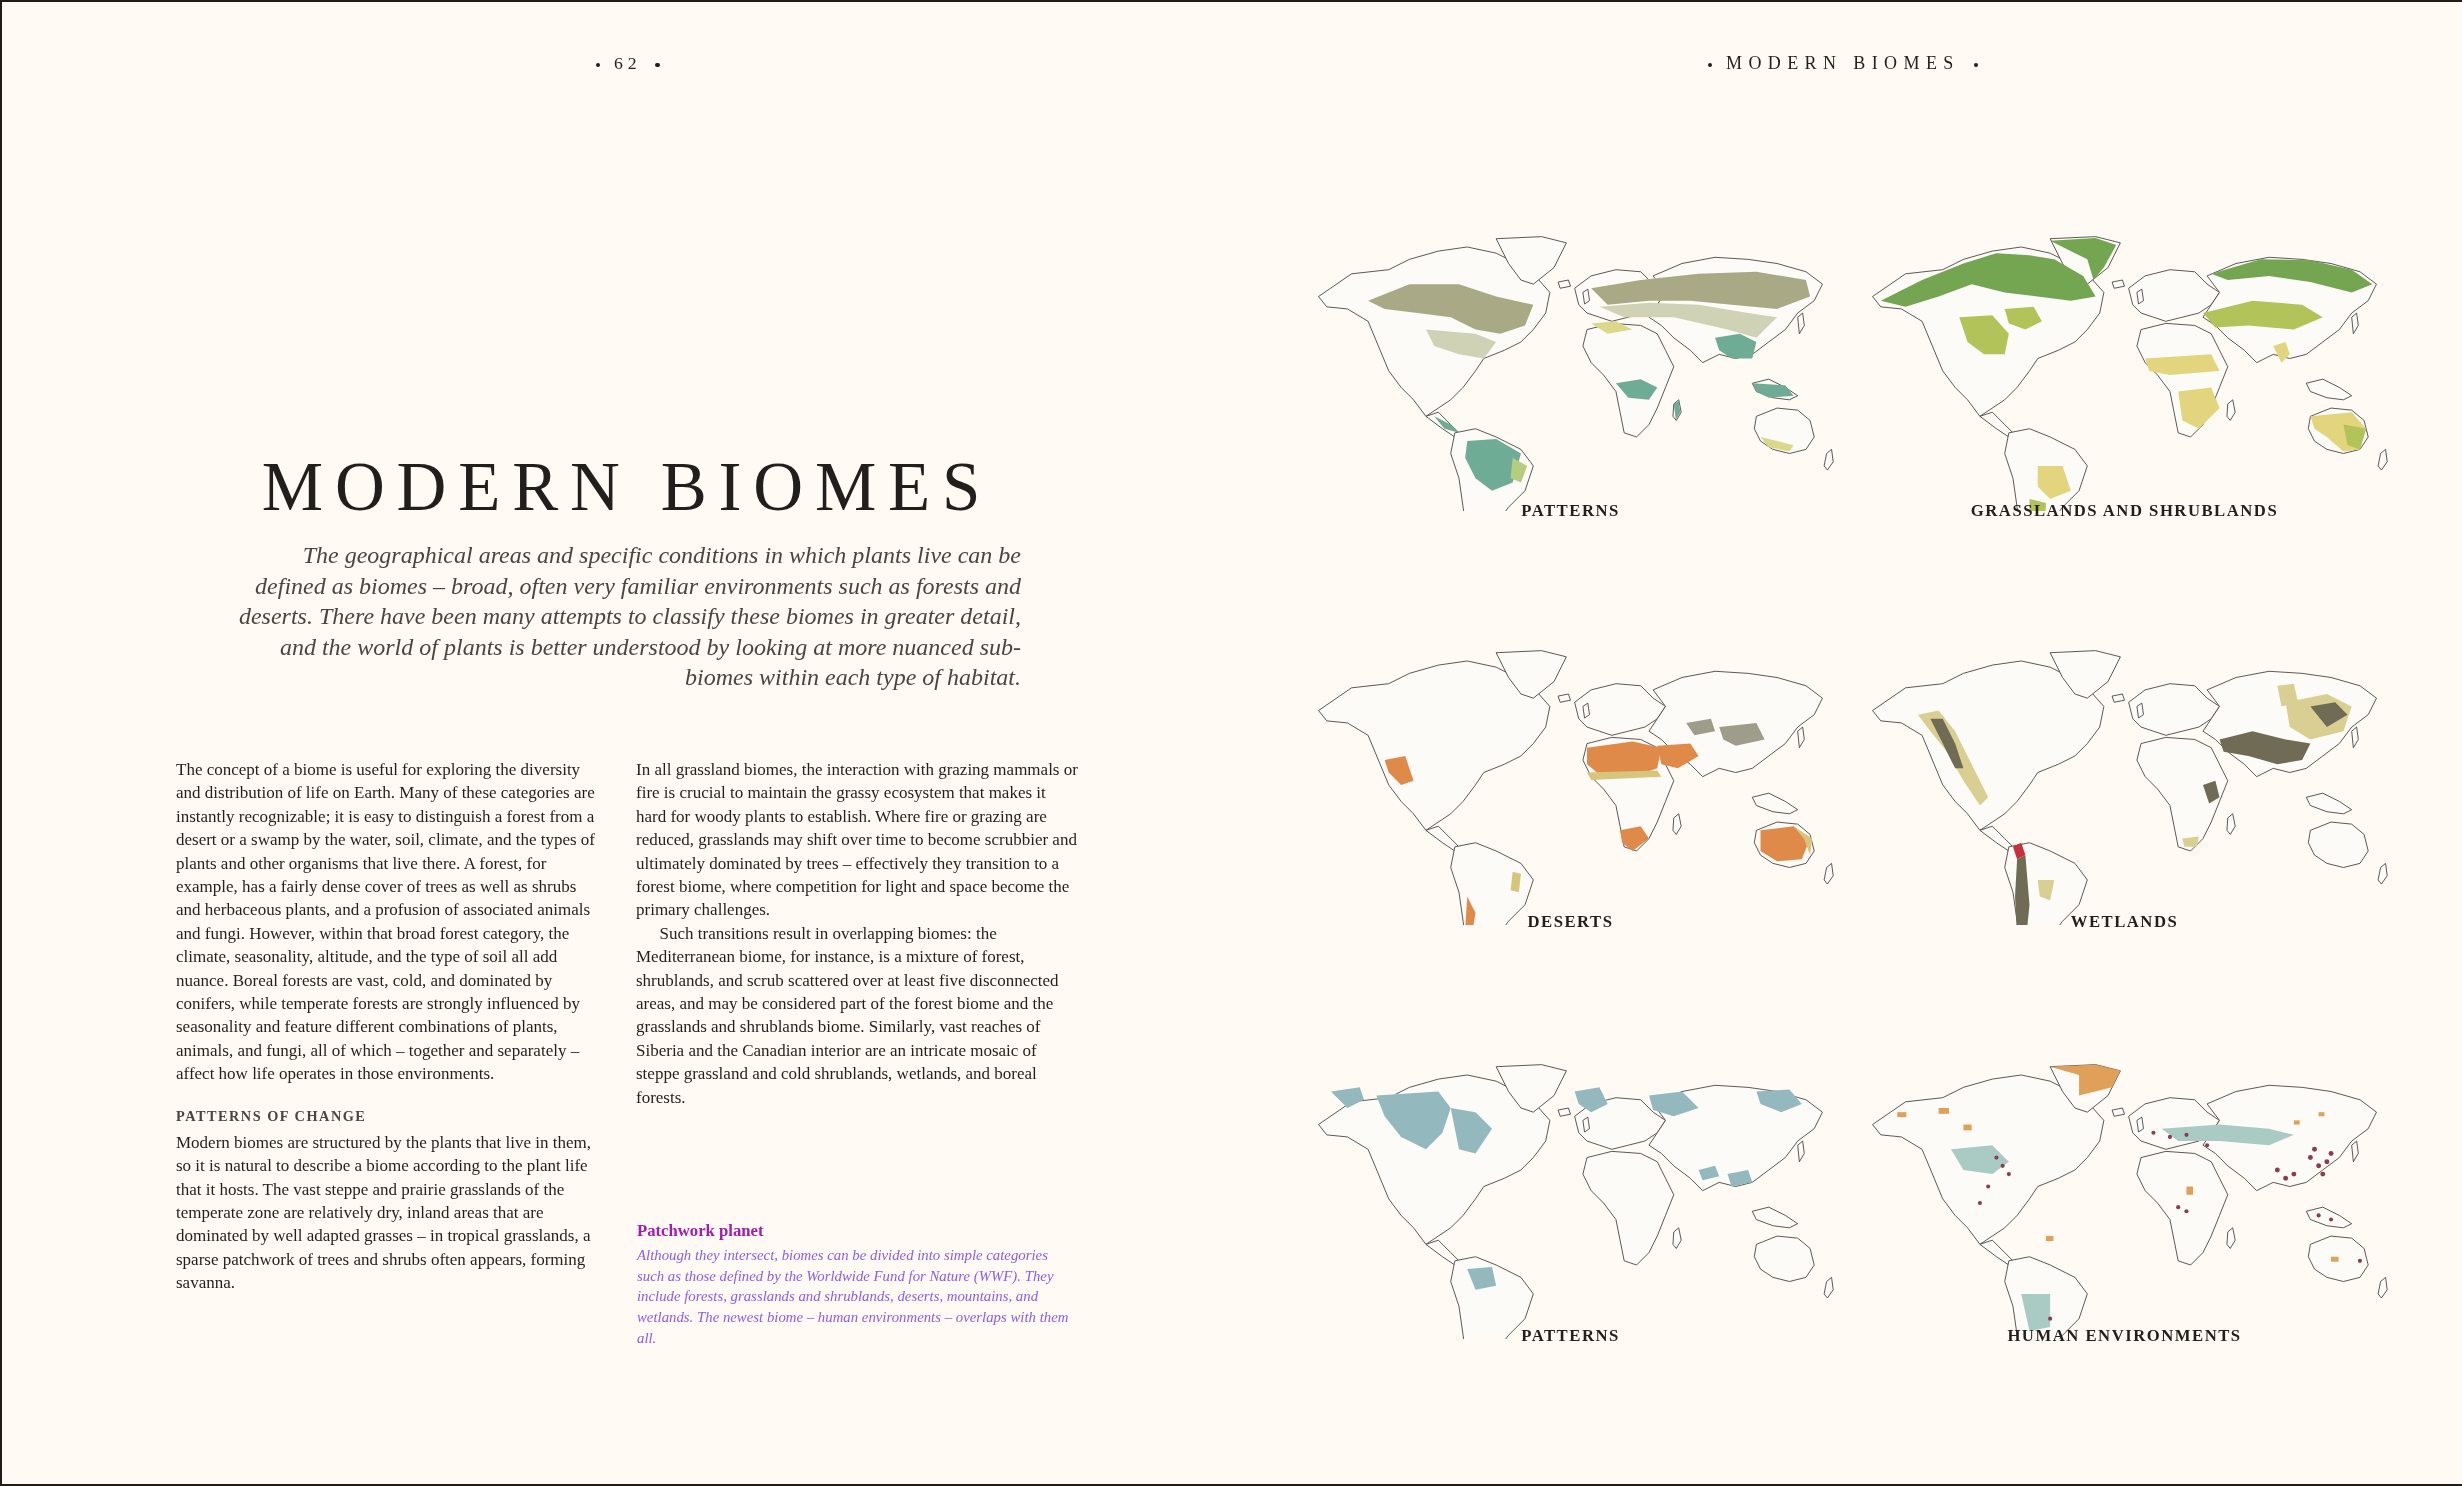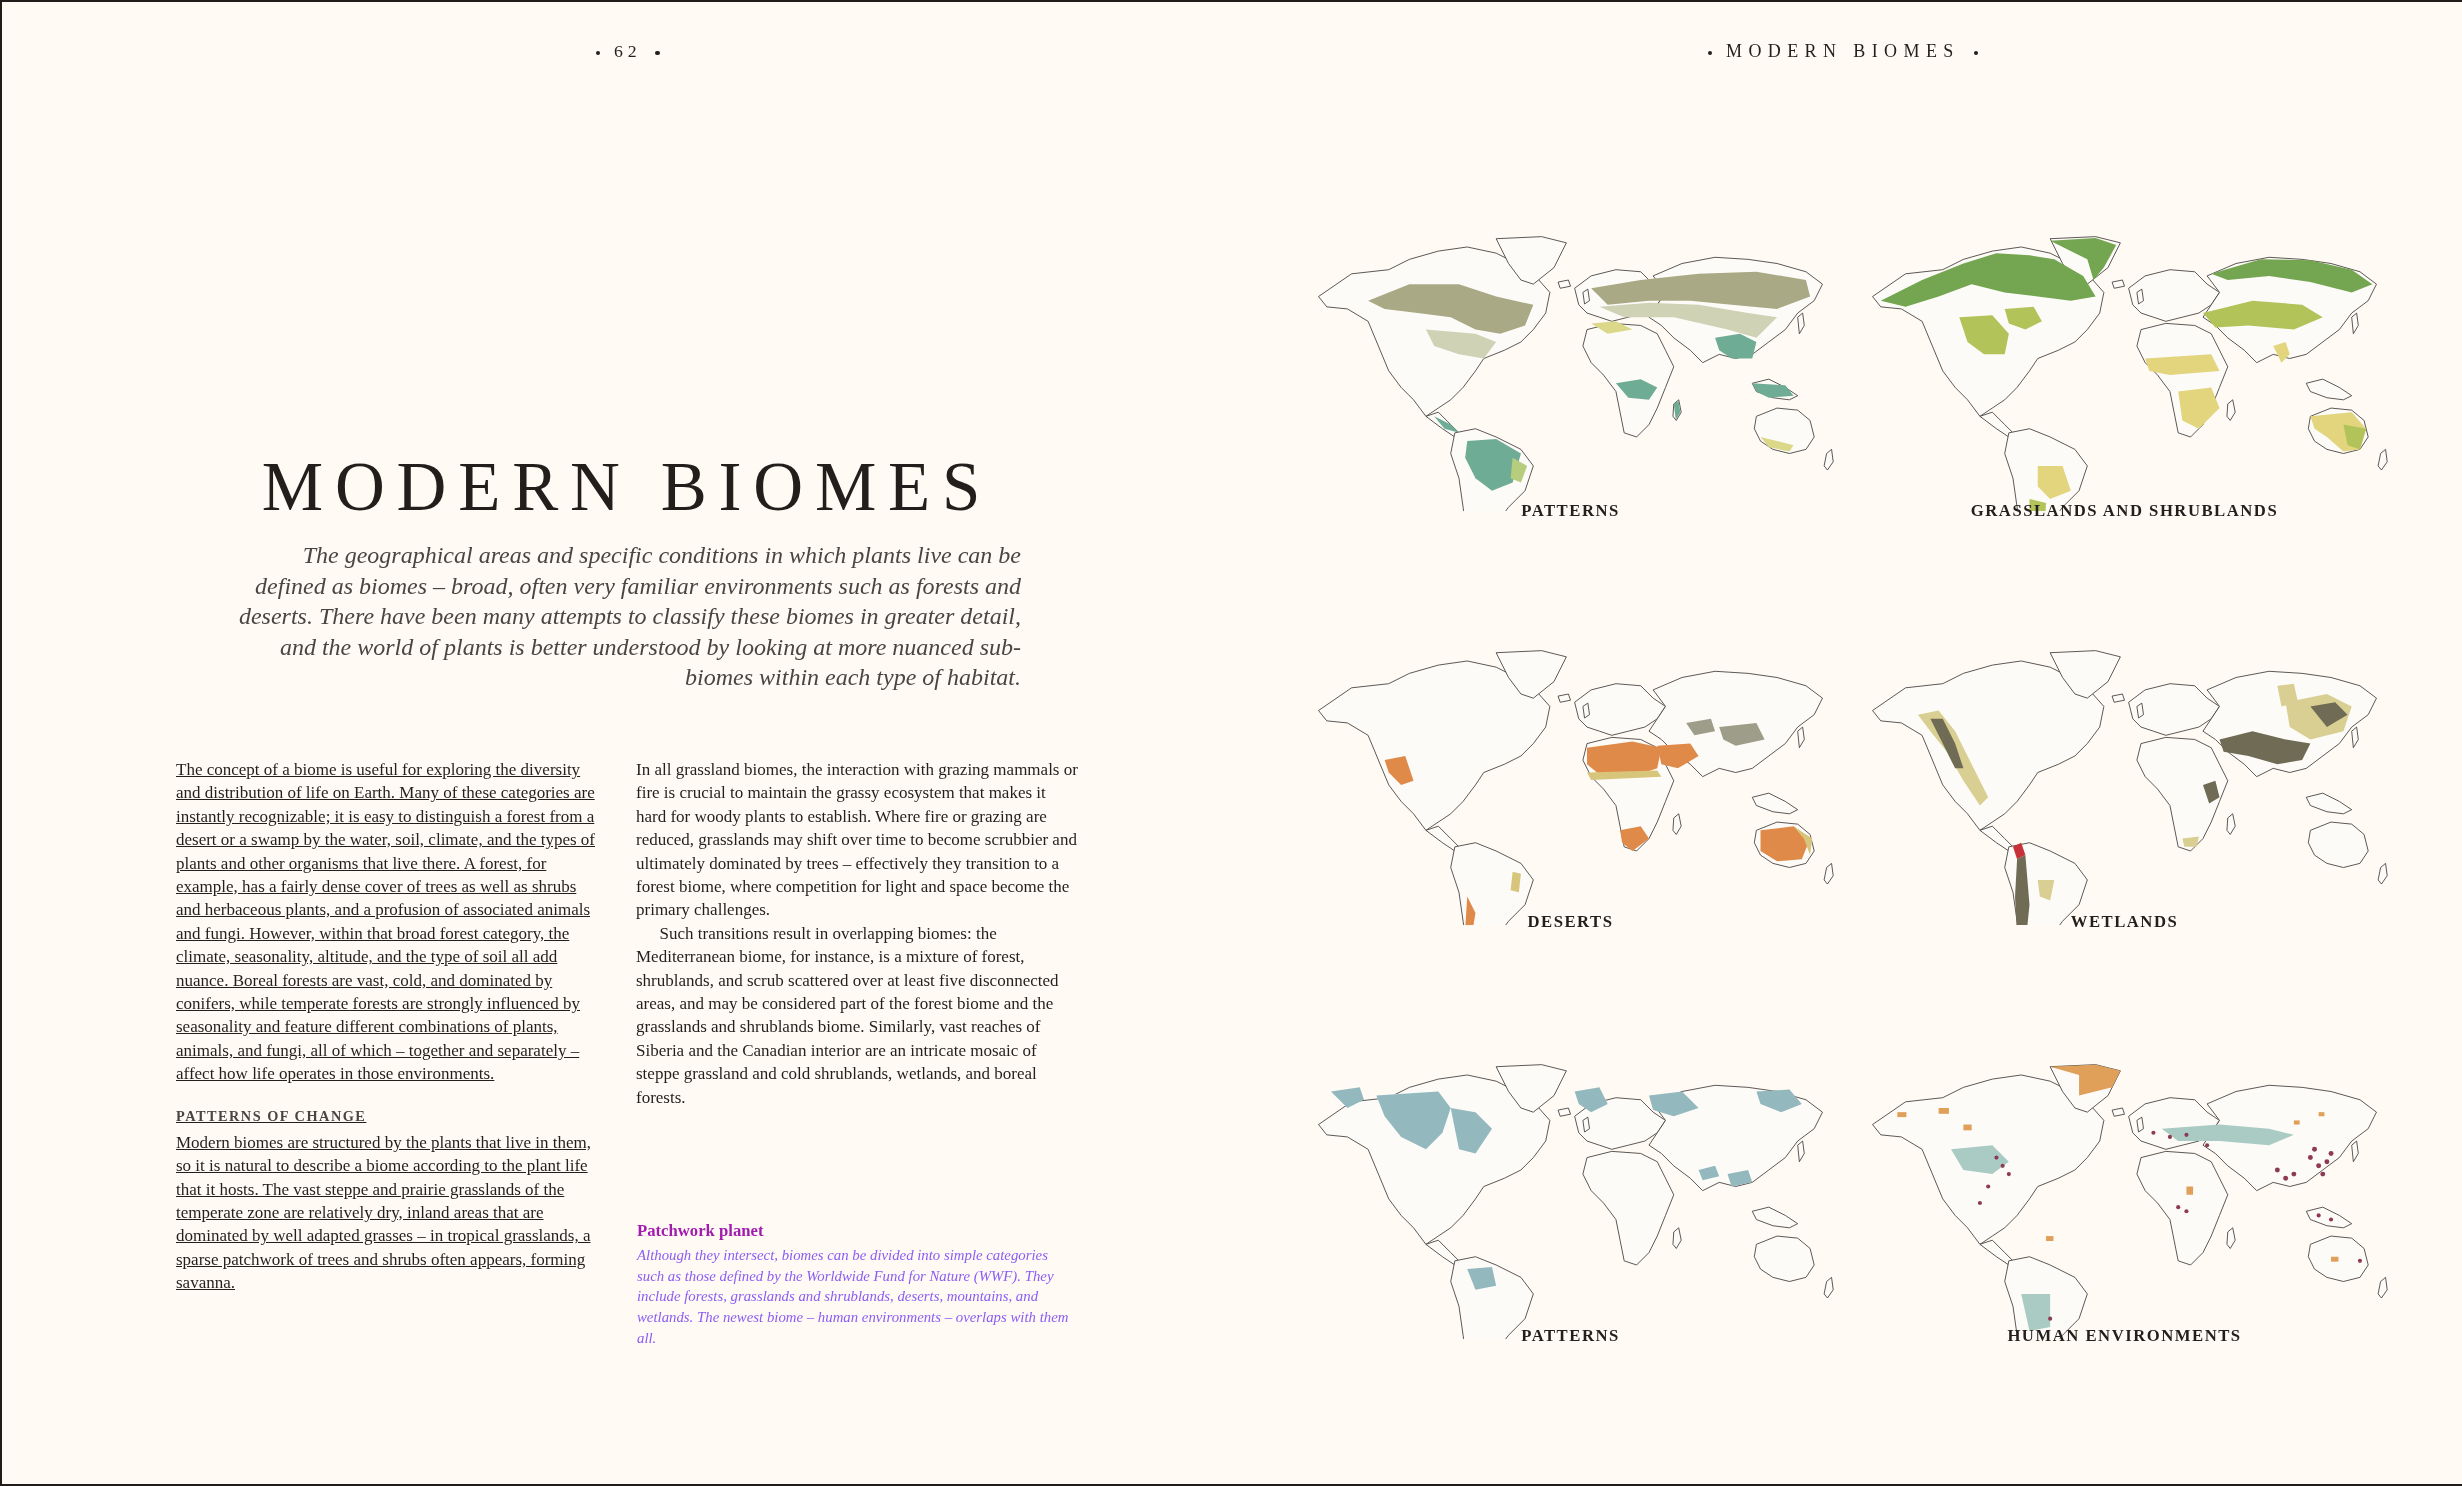--- a/index.html
+++ b/index.html
@@ -8,21 +8,21 @@
     background: #1f1c1a;
     overflow: hidden;
     position: relative;
     font-family: "Liberation Serif", "DejaVu Serif", serif;
   }
   .page {
     position: absolute; left: 2px; top: 2px; right: 2px; bottom: 2px;
     background: #fffaf4;
   }
   .folio {
-    position: absolute; top: 39px;
+    position: absolute; top: 51px;
     font-family: "Liberation Serif", serif;
     color: #231f1c;
     font-size: 17.7px;
     letter-spacing: 4.9px;
     white-space: nowrap;
   }
   .folio .dot { display: inline-block; width: 4.4px; height: 4.4px; border-radius: 50%; background: #231f1c; vertical-align: middle; margin: 0 13.8px; }
   .folio-left { left: 580px; }
   .folio-right { left: 1692px; letter-spacing: 6.4px; font-size: 18px; }
 
@@ -42,21 +42,21 @@
     color: #4a4541; margin: 0;
   }
   .col {
     position: absolute; top: 756px;
     font-family: "Liberation Serif", serif;
     font-size: 17px; line-height: 23.4px;
     color: #231f1c;
   }
   .col p { margin: 0; }
   .col p.indent { text-indent: 23.6px; }
-  .col-1 { left: 174px; width: 428px; text-decoration: underline; }
+  .col-1 { left: 174px; width: 428px; }
   .col-2 { left: 634px; width: 443px; }
   .subhead {
     font-family: "Liberation Serif", serif; font-weight: bold;
     font-size: 14.3px; letter-spacing: 1.5px;
     color: #4a4541; margin: 19.7px 0 2px 0;
   }
   .caption-box { position: absolute; left: 635px; top: 1219px; width: 433px; }
   .caption-title { font-weight: bold; font-size: 16.7px; color: #a21caf; margin: 0 0 3.9px 0; }
   .caption-body { font-style: italic; font-size: 14.8px; line-height: 20.7px; color: #8b5cf6; margin: 0; }
 

